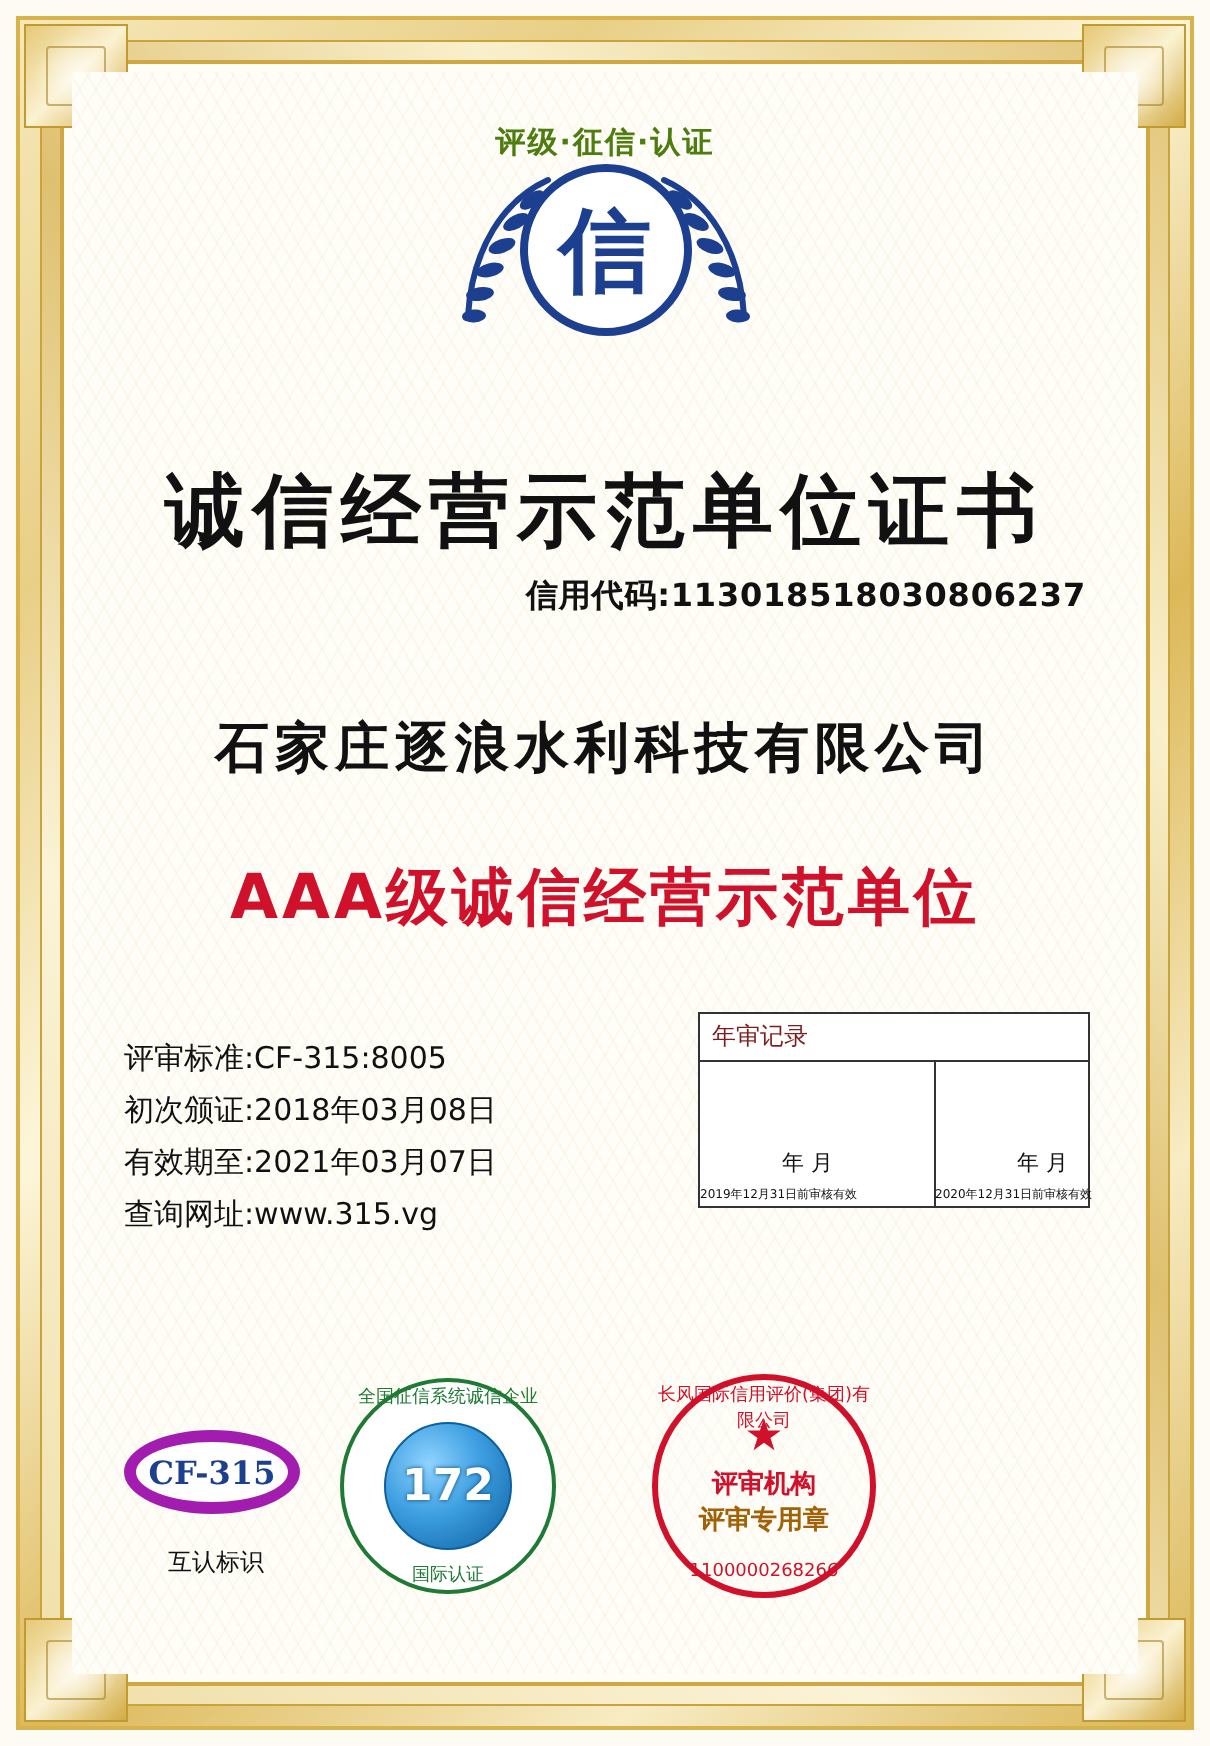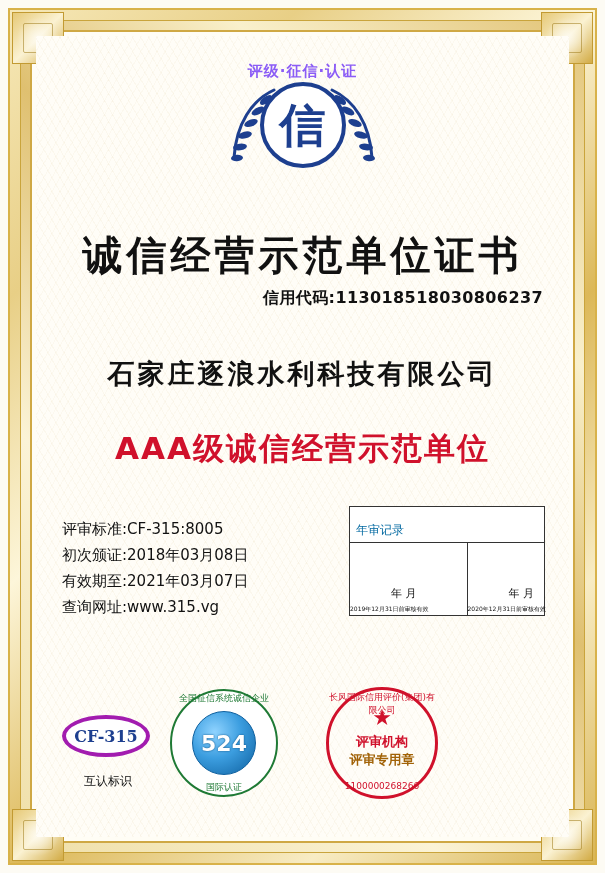--- a/index.html
+++ b/index.html
@@ -97,21 +97,21 @@
     height: 150px;
   }
   .emblem-arc {
     position: absolute;
     top: 4px;
     left: 0;
     width: 190px;
     text-align: center;
     font-size: 15px;
     font-weight: bold;
-    color: #8b5cf6;
+    color: #4d7c0f;
     letter-spacing: 1px;
     font-family: "DejaVu Sans", "Liberation Sans", sans-serif;
   }
   .emblem-circle {
     position: absolute;
     top: 24px;
     left: 52px;
     width: 86px;
     height: 86px;
     border-radius: 50%;
@@ -213,23 +213,22 @@
     right: 24px;
     width: 196px;
     border: 1px solid #333;
     box-sizing: border-box;
     background: #fff;
   }
   .review-head {
     border-bottom: 1px solid #333;
     font-size: 12px;
     padding: 3px 0 3px 6px;
-    color: #0369a1;
-    font-family: "DejaVu Sans", "Liberation Sans", sans-serif;
-    margin-top: 12px;
+    color: #7f1d1d;
+    font-family: "DejaVu Sans", "Liberation Sans", sans-serif;
   }
   .review-body {
     display: flex;
     height: 72px;
     gap: 40px;
   }
   .review-cell {
     flex: 1;
     position: relative;
     box-sizing: border-box;
@@ -266,21 +265,21 @@
     position: absolute;
     left: 26px;
     top: 30px;
     width: 92px;
     text-align: center;
   }
   .cf-oval {
     width: 88px;
     height: 42px;
     border-radius: 50%;
-    border: 4px solid #a21caf;
+    border: 6px solid #a21caf;
     box-sizing: border-box;
     display: flex;
     align-items: center;
     justify-content: center;
     font-size: 16px;
     font-weight: bold;
     color: #1d3f8f;
     font-family: "DejaVu Serif", "Liberation Serif", serif;
     background: #fff;
   }
@@ -544,21 +543,21 @@
         <div class="cf-caption">互认标识</div>
       </div>
 
       <div class="badge-globe">
         <div class="globe-ring"></div>
         <div class="globe-ring-text">
           <span class="grt-top">全国征信系统诚信企业</span>
           <span class="grt-bottom">国际认证</span>
         </div>
         <div class="globe-ball">
-          <span class="globe-text">524</span>
+          <span class="globe-text">172</span>
         </div>
       </div>
 
       <div class="badge-seal">
         <div class="seal-ring"></div>
         <div class="seal-top-arc">长风国际信用评价(集团)有限公司</div>
         <div class="seal-star">★</div>
         <div class="seal-line1">评审机构</div>
         <div class="seal-line2">评审专用章</div>
         <div class="seal-code">1100000268266</div>

